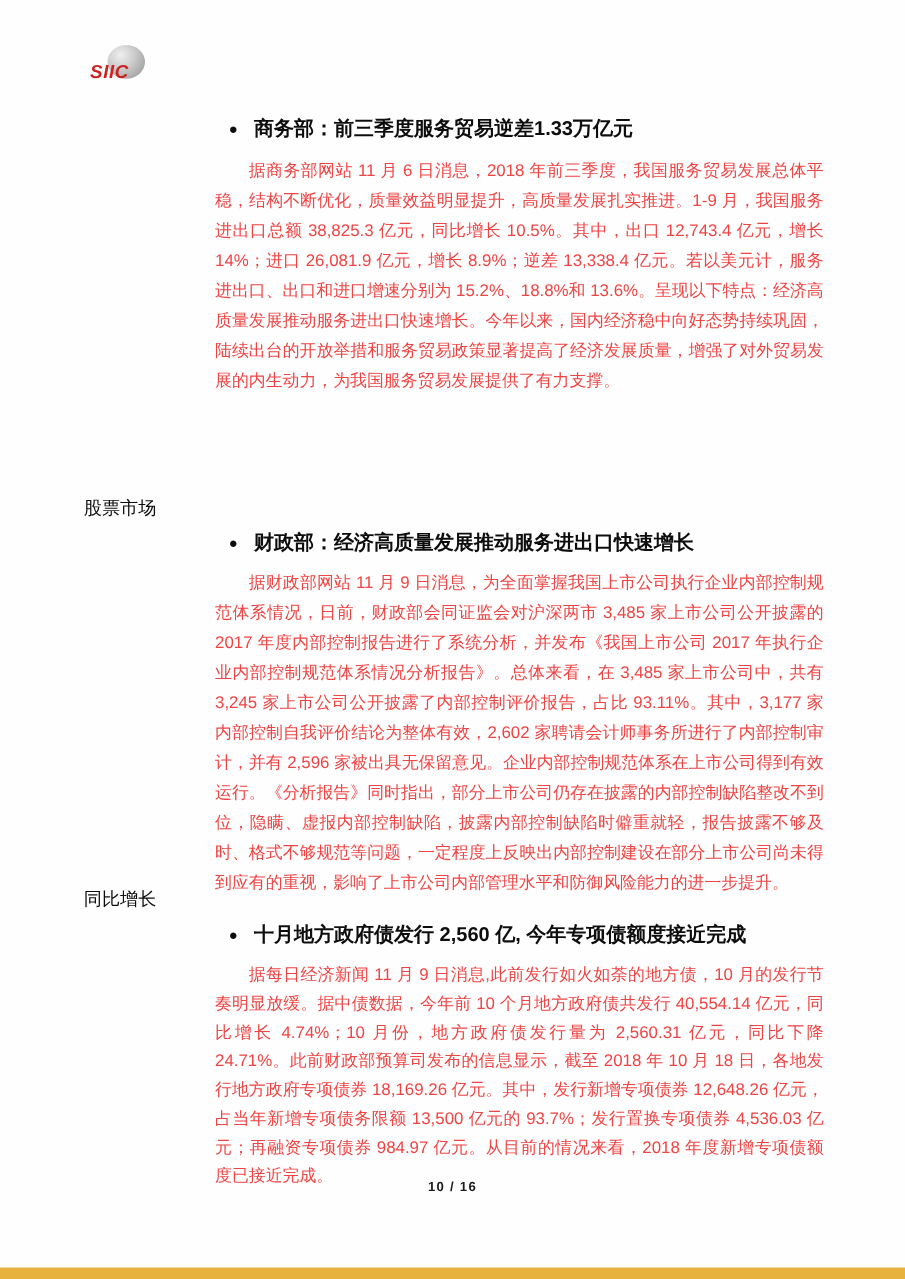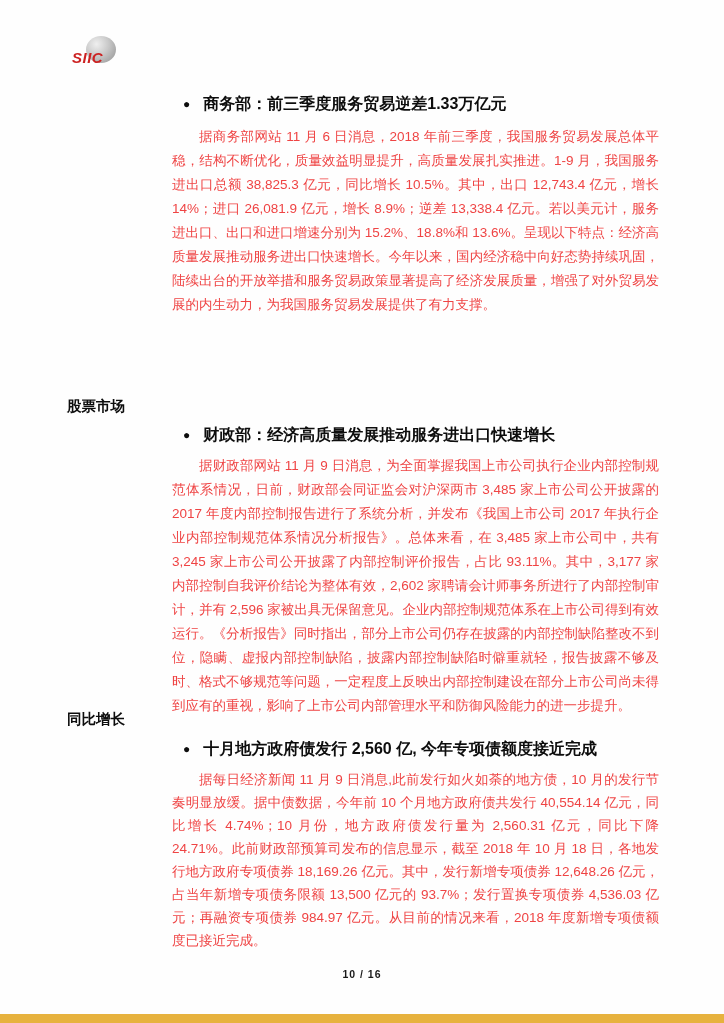--- a/index.html
+++ b/index.html
@@ -117,30 +117,30 @@
     line-height: 33px;
     padding-left: 22px;
     letter-spacing: 1px;
   }
 
   
   .sub-label {
     position: absolute;
     left: 67px;
     font-size: 14.5px;
-    font-weight: bold;
+    font-weight: normal;
     color: #0d0d0d;
   }
 
   
   .page-number {
     position: absolute;
     left: 0;
     right: 0;
-    top: 968px;
+    top: 944px;
     text-align: center;
     font-size: 10.5px;
     font-weight: bold;
     letter-spacing: 1px;
     color: #1a1a1a;
   }
   .accent-bar {
     position: absolute;
     left: 0;
     bottom: 0;

